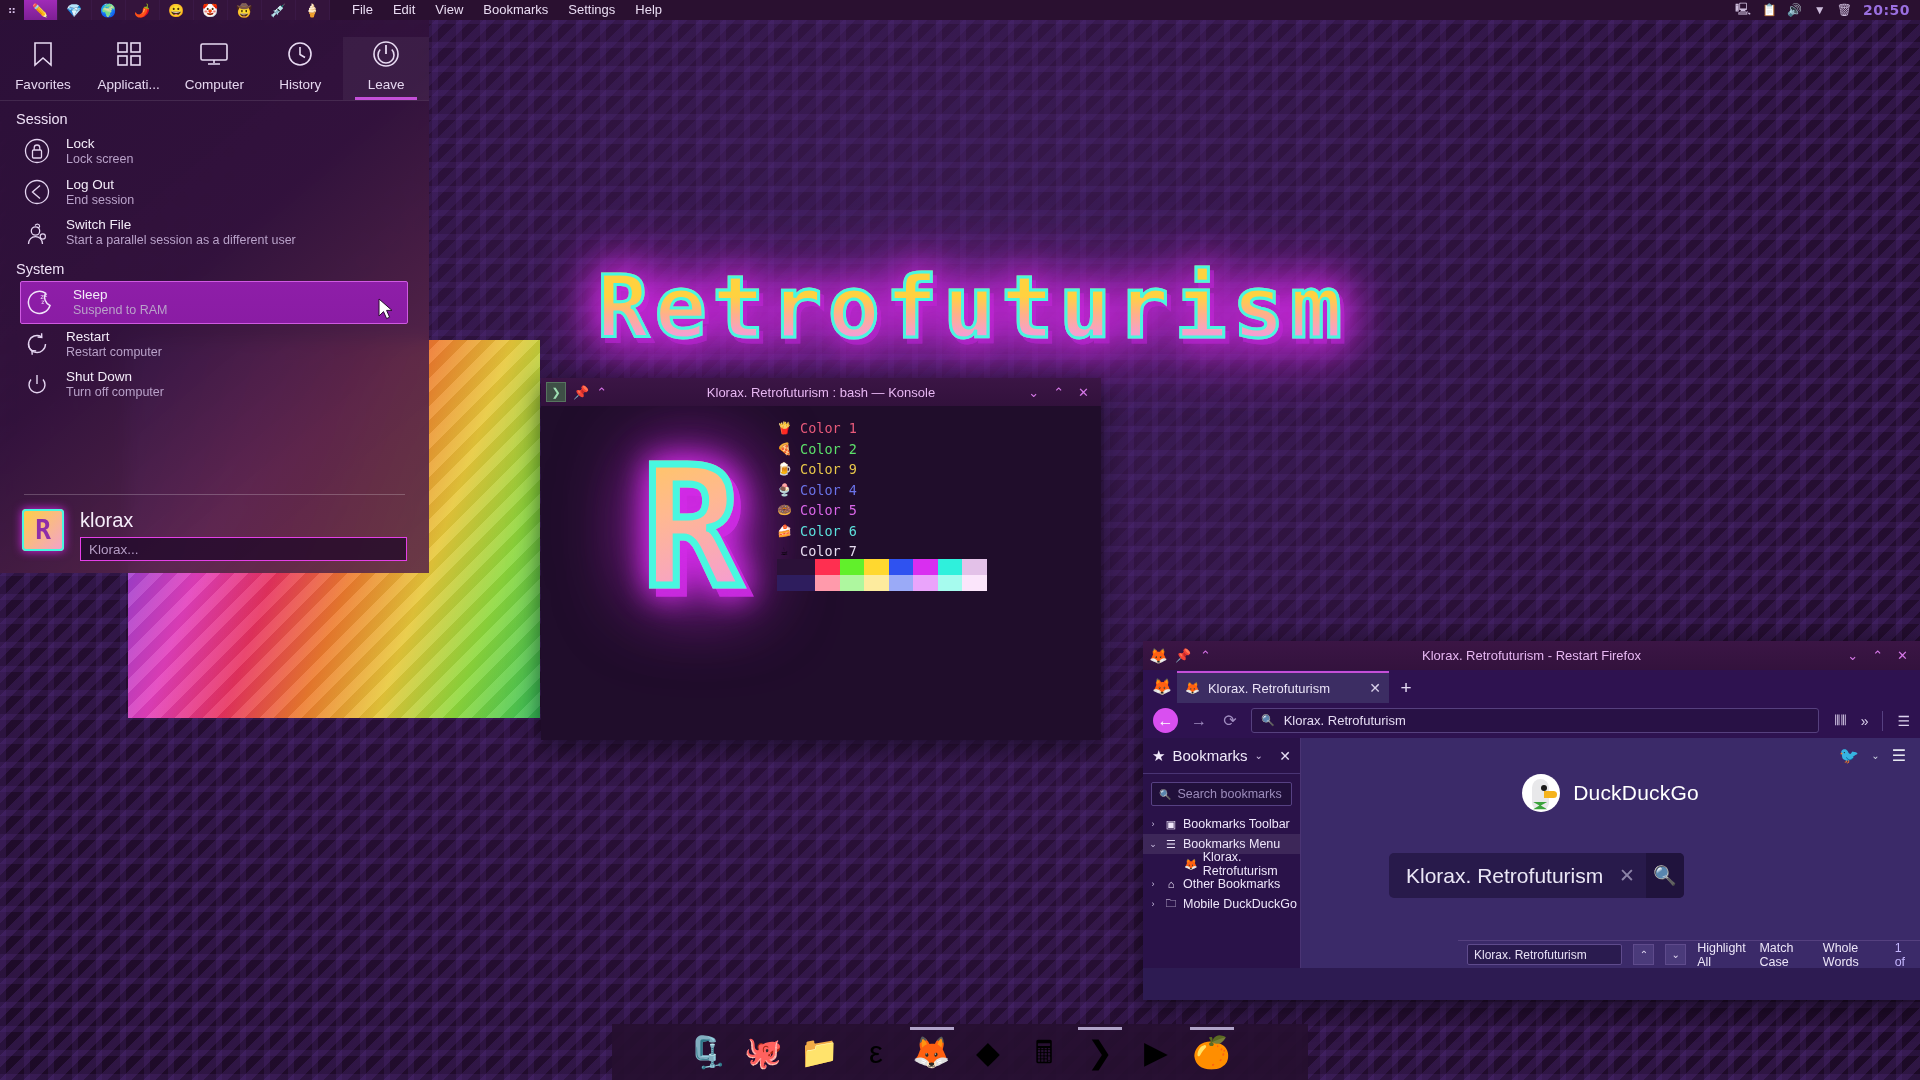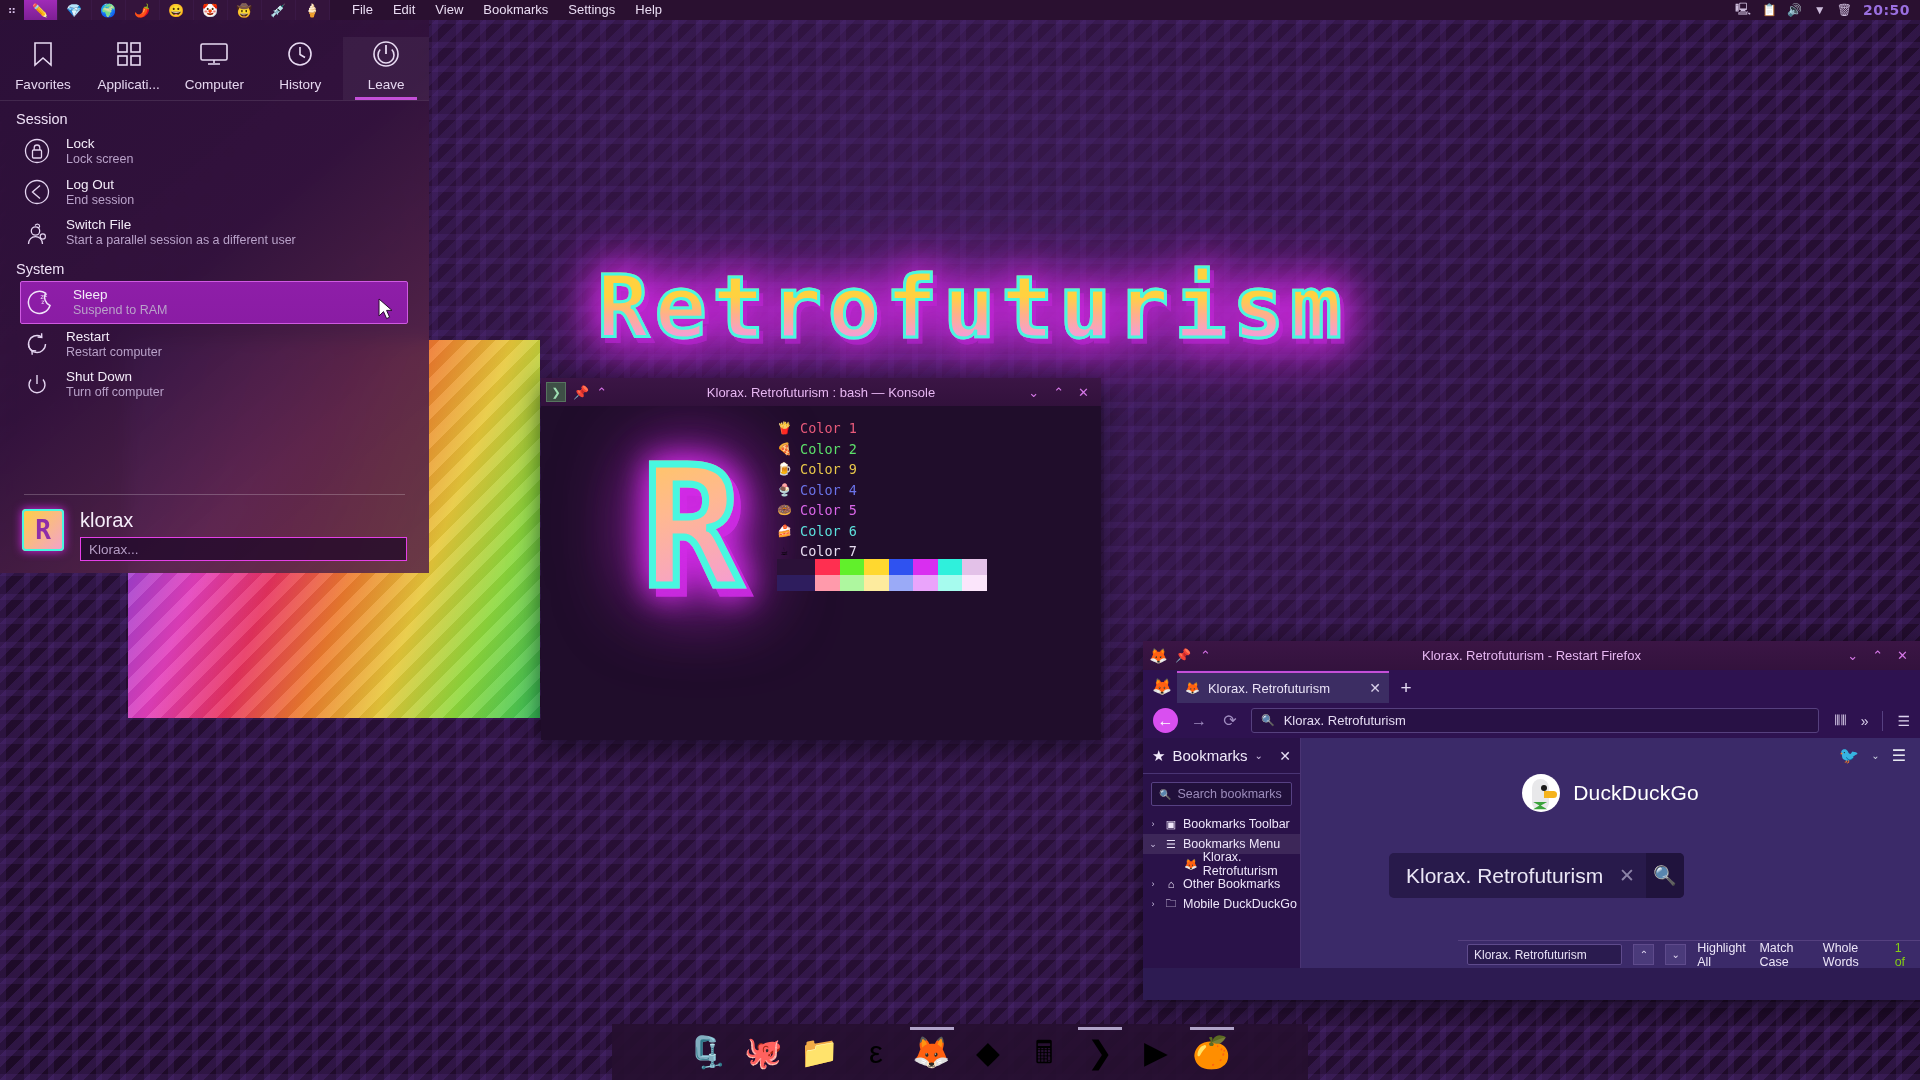--- a/index.html
+++ b/index.html
@@ -179,21 +179,21 @@
   #ddgsearch{position:absolute;left:88px;top:115px;width:295px;height:45px;background:#281a4b;border-radius:5px;display:flex;align-items:center;}
   #ddgsearch .q{flex:1;padding-left:17px;font-size:21px;color:#eae6f5;white-space:nowrap;}
   #ddgsearch .cx{width:38px;text-align:center;color:#8d84a8;font-size:19px;}
   #ddgsearch .sb{width:38px;height:45px;background:#20133d;border-radius:0 5px 5px 0;display:flex;align-items:center;justify-content:center;color:#b6aecd;font-size:19px;}
   #ffind{position:absolute;left:157px;bottom:0;right:0;height:27px;background:#3b2a69;border-top:1px solid #55407f;
     display:flex;align-items:center;gap:11px;padding:0 9px;}
   #ffind-input{width:180px;height:19px;background:#2a1b4f;border:1px solid #5f4b8c;border-radius:2px;
     display:flex;align-items:center;padding:0 6px;color:#e7e0f5;font-size:12px;}
   .findbtn{width:24px;height:19px;background:#4a3a7a;border:1px solid #5f4b8c;display:flex;align-items:center;justify-content:center;color:#e2d9f2;font-size:10px;}
   .findlbl{color:#ece5f8;font-size:12.5px;}
-  #findcount{color:#84cc16;font-size:12.5px;margin-left:2px;}
+  #findcount{color:#c4b5fd;font-size:12.5px;margin-left:2px;}
 
   
   #dock{position:absolute;left:612px;bottom:0;width:696px;height:56px;z-index:58;
     background:rgba(38,15,48,.92);display:flex;align-items:center;justify-content:center;gap:12px;}
   #dockmarks{position:absolute;left:612px;bottom:50px;width:696px;height:4px;z-index:59;display:flex;justify-content:center;gap:12px;align-items:flex-end;}
   .dockitem{width:44px;height:44px;display:flex;align-items:center;justify-content:center;position:relative;}
   .dockitem .glyph{font-size:31px;line-height:1;}
 </style>
 </head>
 <body>

